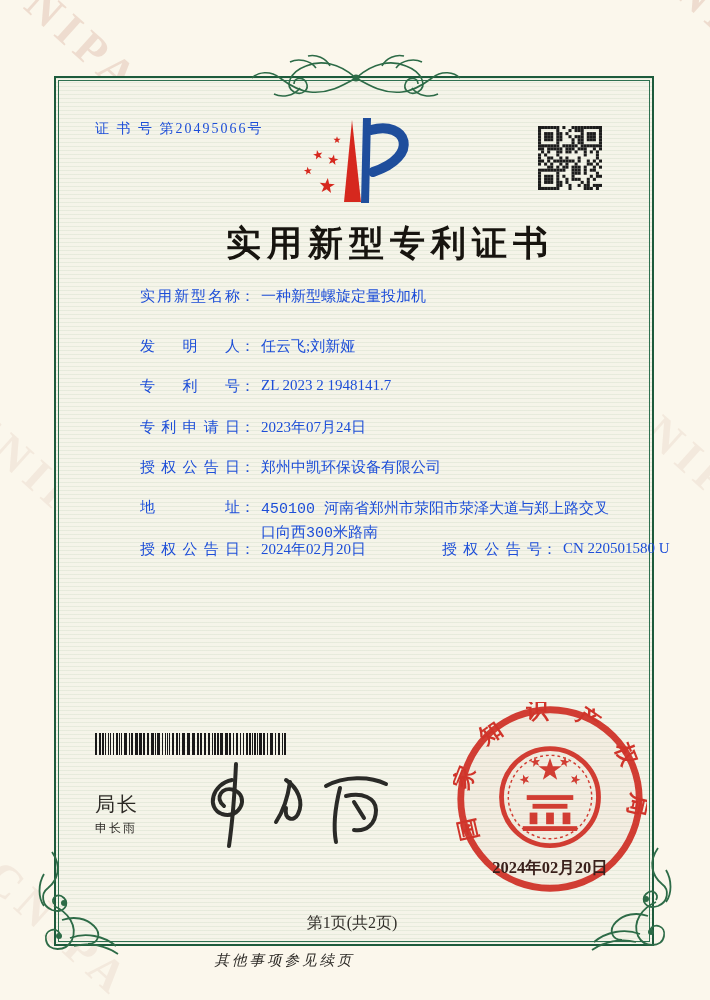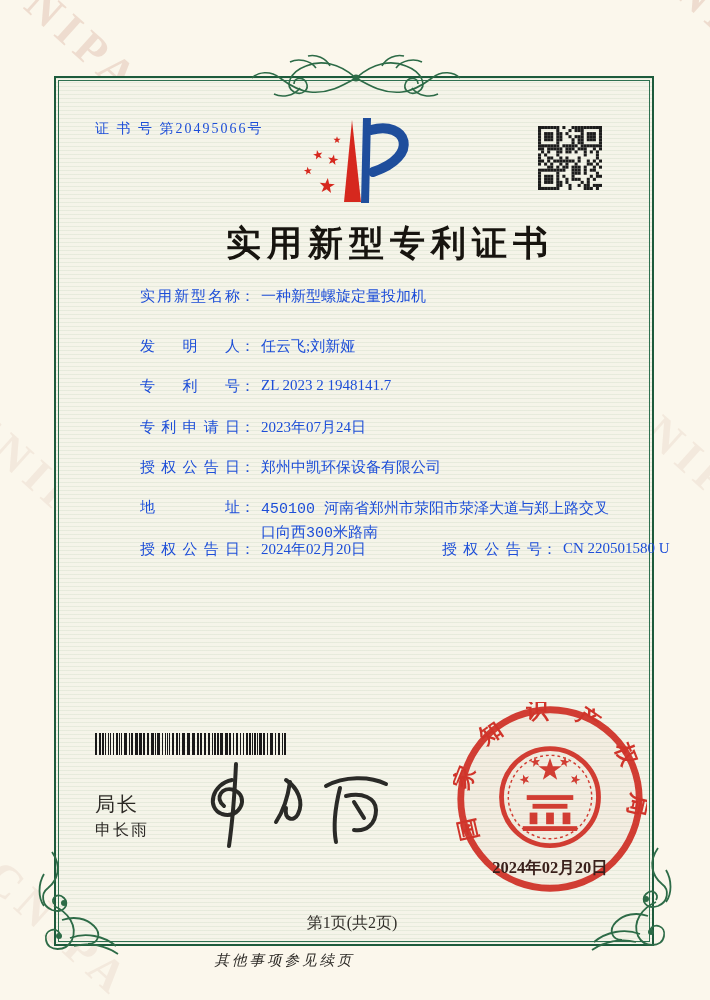--- a/index.html
+++ b/index.html
@@ -31,21 +31,21 @@
   .row .val{display:inline-block;margin-left:6px;vertical-align:top;white-space:normal;}
   .row .val.addr{max-width:358px;line-height:24px;}
   .pair2{position:absolute;left:302px;top:0;}
   
   .paras{position:absolute;left:88px;top:580px;width:538px;font-size:13.5px;line-height:25px;
          font-style:italic;color:#2c2a26;}
   .paras p{margin:0 0 8px 0;text-indent:2em;}
   
   .barcode{position:absolute;left:95px;top:733px;}
   .sig-title{position:absolute;left:95px;top:791px;font-size:20px;letter-spacing:2px;}
-  .sig-name{position:absolute;left:95px;top:820px;font-size:16px;letter-spacing:2px;text-align:center;}
+  .sig-name{position:absolute;left:95px;top:820px;font-size:12px;letter-spacing:2px;text-align:center;}
   .sig-hand{position:absolute;left:188px;top:756px;}
   
   .seal{position:absolute;left:453px;top:702px;}
   
   .page-no{position:absolute;left:54px;top:913px;width:596px;text-align:center;font-size:16px;color:#33302b;}
   .bottom-note{position:absolute;left:0;top:951px;width:569px;text-align:center;font-size:14.5px;
                font-style:italic;letter-spacing:3px;color:#2c2a26;}
 </style>
 </head>
 <body>

